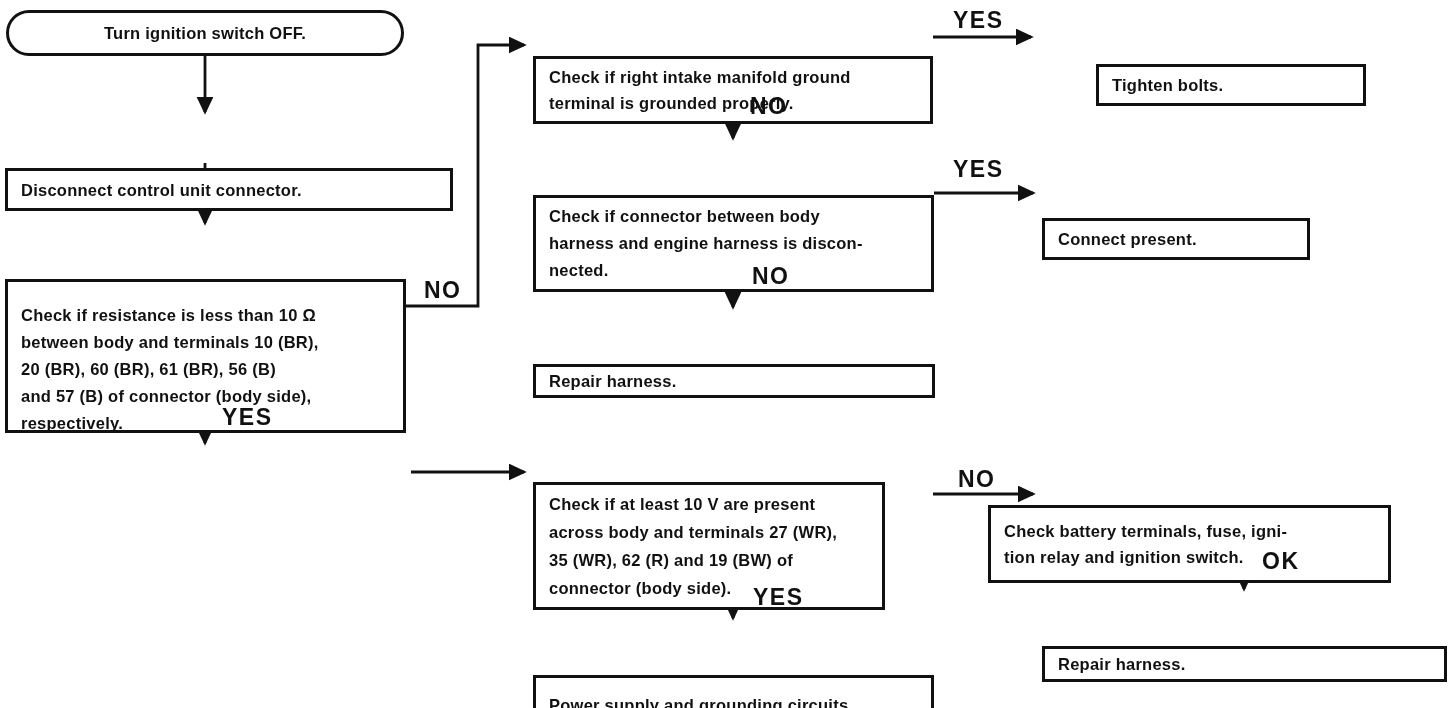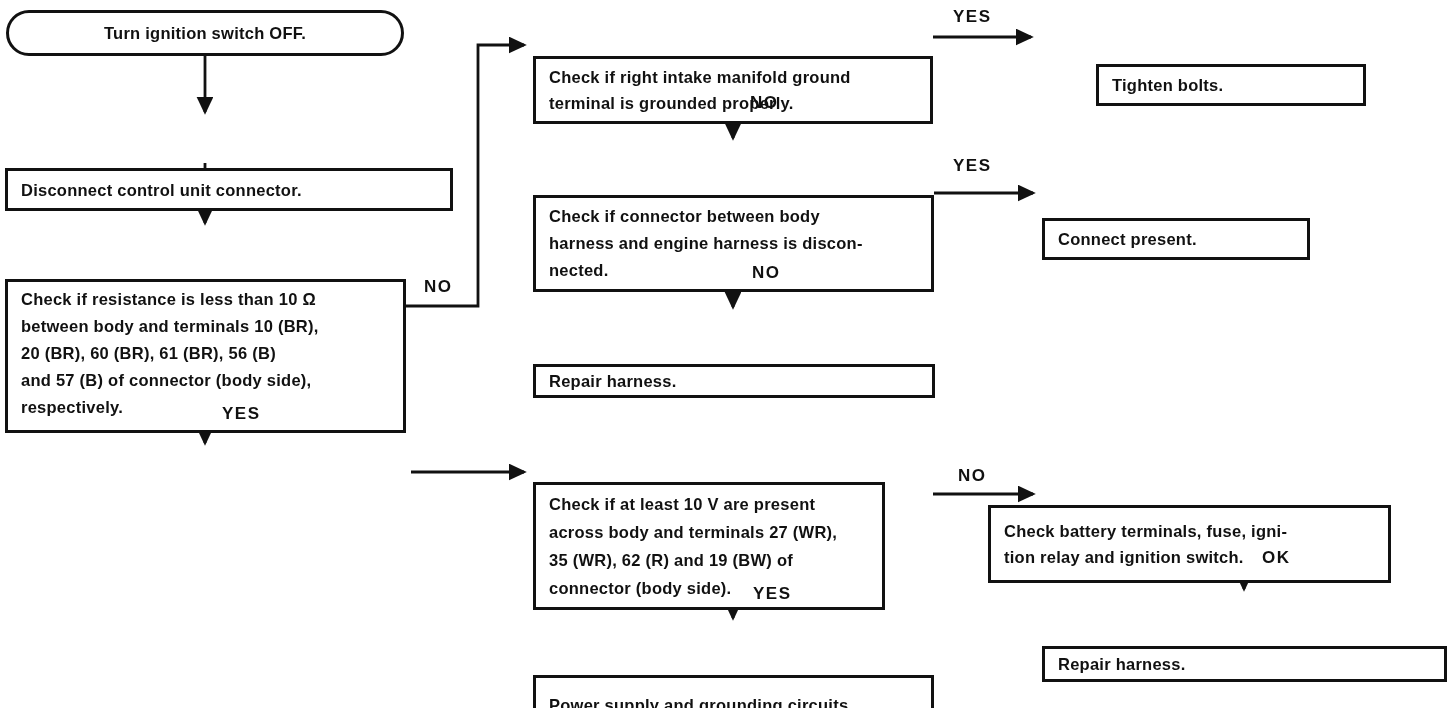--- a/index.html
+++ b/index.html
@@ -31,24 +31,24 @@
     display: flex;
     align-items: center;
   }
   .process { padding: 4px 13px; margin-top: 48px; }
   .terminator {
     border-radius: 24px;
     justify-content: center;
     text-align: center;
     padding: 20px 10px;
   }
-  .multiline { align-items: flex-start; padding-top: 4px; }
+  .multiline { align-items: flex-start; padding-top: 20px; }
   .edge-label {
     position: absolute;
-    font-size: 17px;
+    font-size: 23px;
     font-weight: 700;
     letter-spacing: 1.5px;
     color: #111111;
   }
   
   #n-turn-ignition-off   { left: 6px;    top: 10px;  width: 398px; height: 42px; }
   #n-disconnect-cu       { left: 5px;    top: 120px; width: 448px; height: 43px; }
   #n-check-resistance    { left: 5px;    top: 231px; width: 401px; height: 154px; line-height: 27px; }
   #n-turn-ignition-on    { left: 5px;    top: 452px; width: 406px; height: 41px; }
   #n-check-manifold      { left: 533px;  top: 8px;   width: 400px; height: 68px; }

